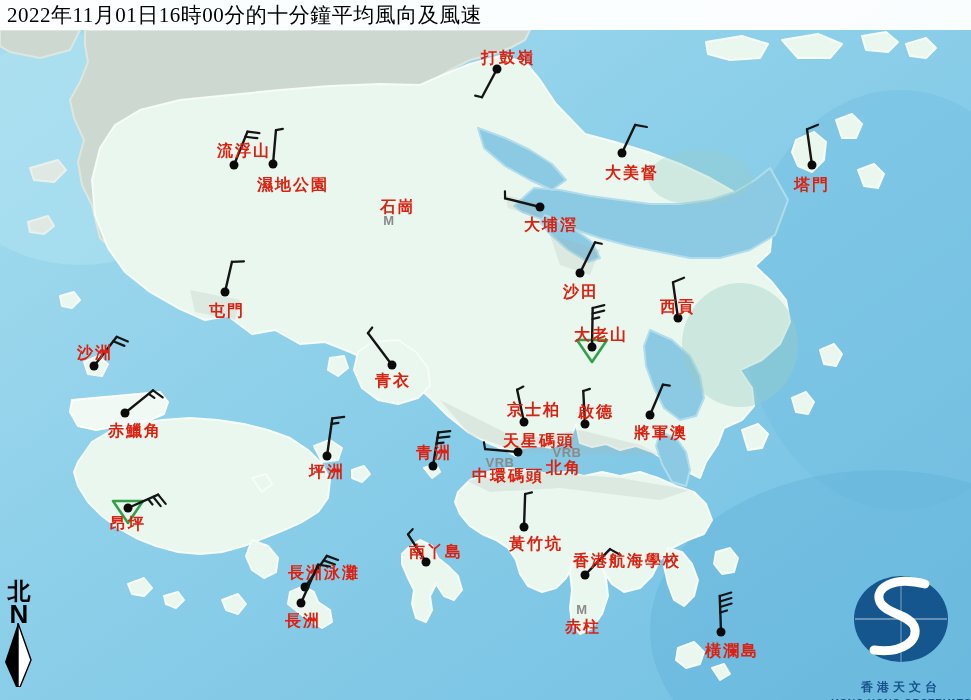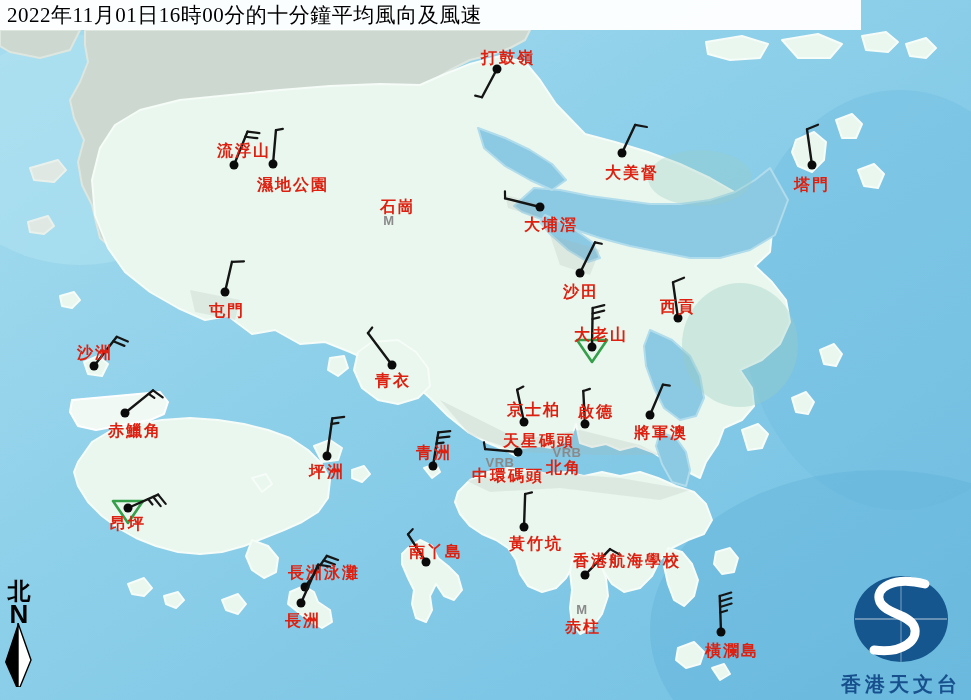--- a/index.html
+++ b/index.html
@@ -1,30 +1,30 @@
 <!DOCTYPE html>
 <html><head>
 <meta charset="utf-8">
 <style>
   html,body{margin:0;padding:0;background:#666;}
   #app{position:relative;width:971px;height:700px;overflow:hidden;font-family:"Liberation Serif",serif;background:#8ccfe9;}
   #map-svg{position:absolute;left:0;top:0;}
-  #title-bar{position:absolute;left:0;top:0;width:861px;height:30px;background:rgba(255,255,255,.96);z-index:30;}
+  #title-bar{position:absolute;left:0;top:0;width:971px;height:30px;background:rgba(255,255,255,.96);z-index:30;}
   #title-bar .t{font-family:"Liberation Serif","DejaVu Serif",serif;font-size:21px;color:#000;line-height:30px;padding-left:7px;letter-spacing:.5px;white-space:nowrap;}
   .st-label{font-family:"Liberation Serif","DejaVu Serif",serif;font-size:16px;font-weight:600;fill:#dd2010;letter-spacing:2px;}
   .st-sub{font-family:"Liberation Sans","DejaVu Sans",sans-serif;font-size:13px;font-weight:bold;fill:#8a8a8a;letter-spacing:.5px;}
   .staff{stroke:#151515;stroke-width:2.4;stroke-linecap:round;fill:none;}
   .tick{stroke:#151515;stroke-width:2.2;stroke-linecap:round;}
   .dot{fill:#0a0a0a;}
   .gust-triangle{fill:none;stroke:#35a04a;stroke-width:2.6;stroke-linejoin:round;}
   #compass{position:absolute;left:2px;top:580px;z-index:25;width:34px;text-align:center;color:#000;}
   #compass .hanzi{font-family:"Liberation Serif",serif;font-size:23px;font-weight:700;line-height:24px;}
   #compass .letter{font-family:"Liberation Sans",sans-serif;font-size:26px;font-weight:900;line-height:24px;margin-top:-2px;}
   #logo{position:absolute;left:831px;top:573px;width:140px;height:127px;z-index:25;text-align:center;}
-  #logo .cn{font-family:"Liberation Sans",sans-serif;font-size:20px;font-weight:bold;color:#17508c;letter-spacing:4px;margin-top:2px;}
+  #logo .cn{font-family:"Liberation Sans",sans-serif;font-size:12px;font-weight:bold;color:#17508c;letter-spacing:4px;margin-top:10px;}
   #logo .en{font-family:"Liberation Sans",sans-serif;font-size:10.8px;font-weight:bold;color:#17508c;letter-spacing:.2px;margin-top:1px;white-space:nowrap;}
 </style>
 </head>
 <body>
 
 <div id="app">
 
   <svg id="map-svg" width="971" height="700" viewBox="0 0 971 700">
     <defs>
       <linearGradient id="wg" x1="0" y1="0" x2="1" y2="1">

